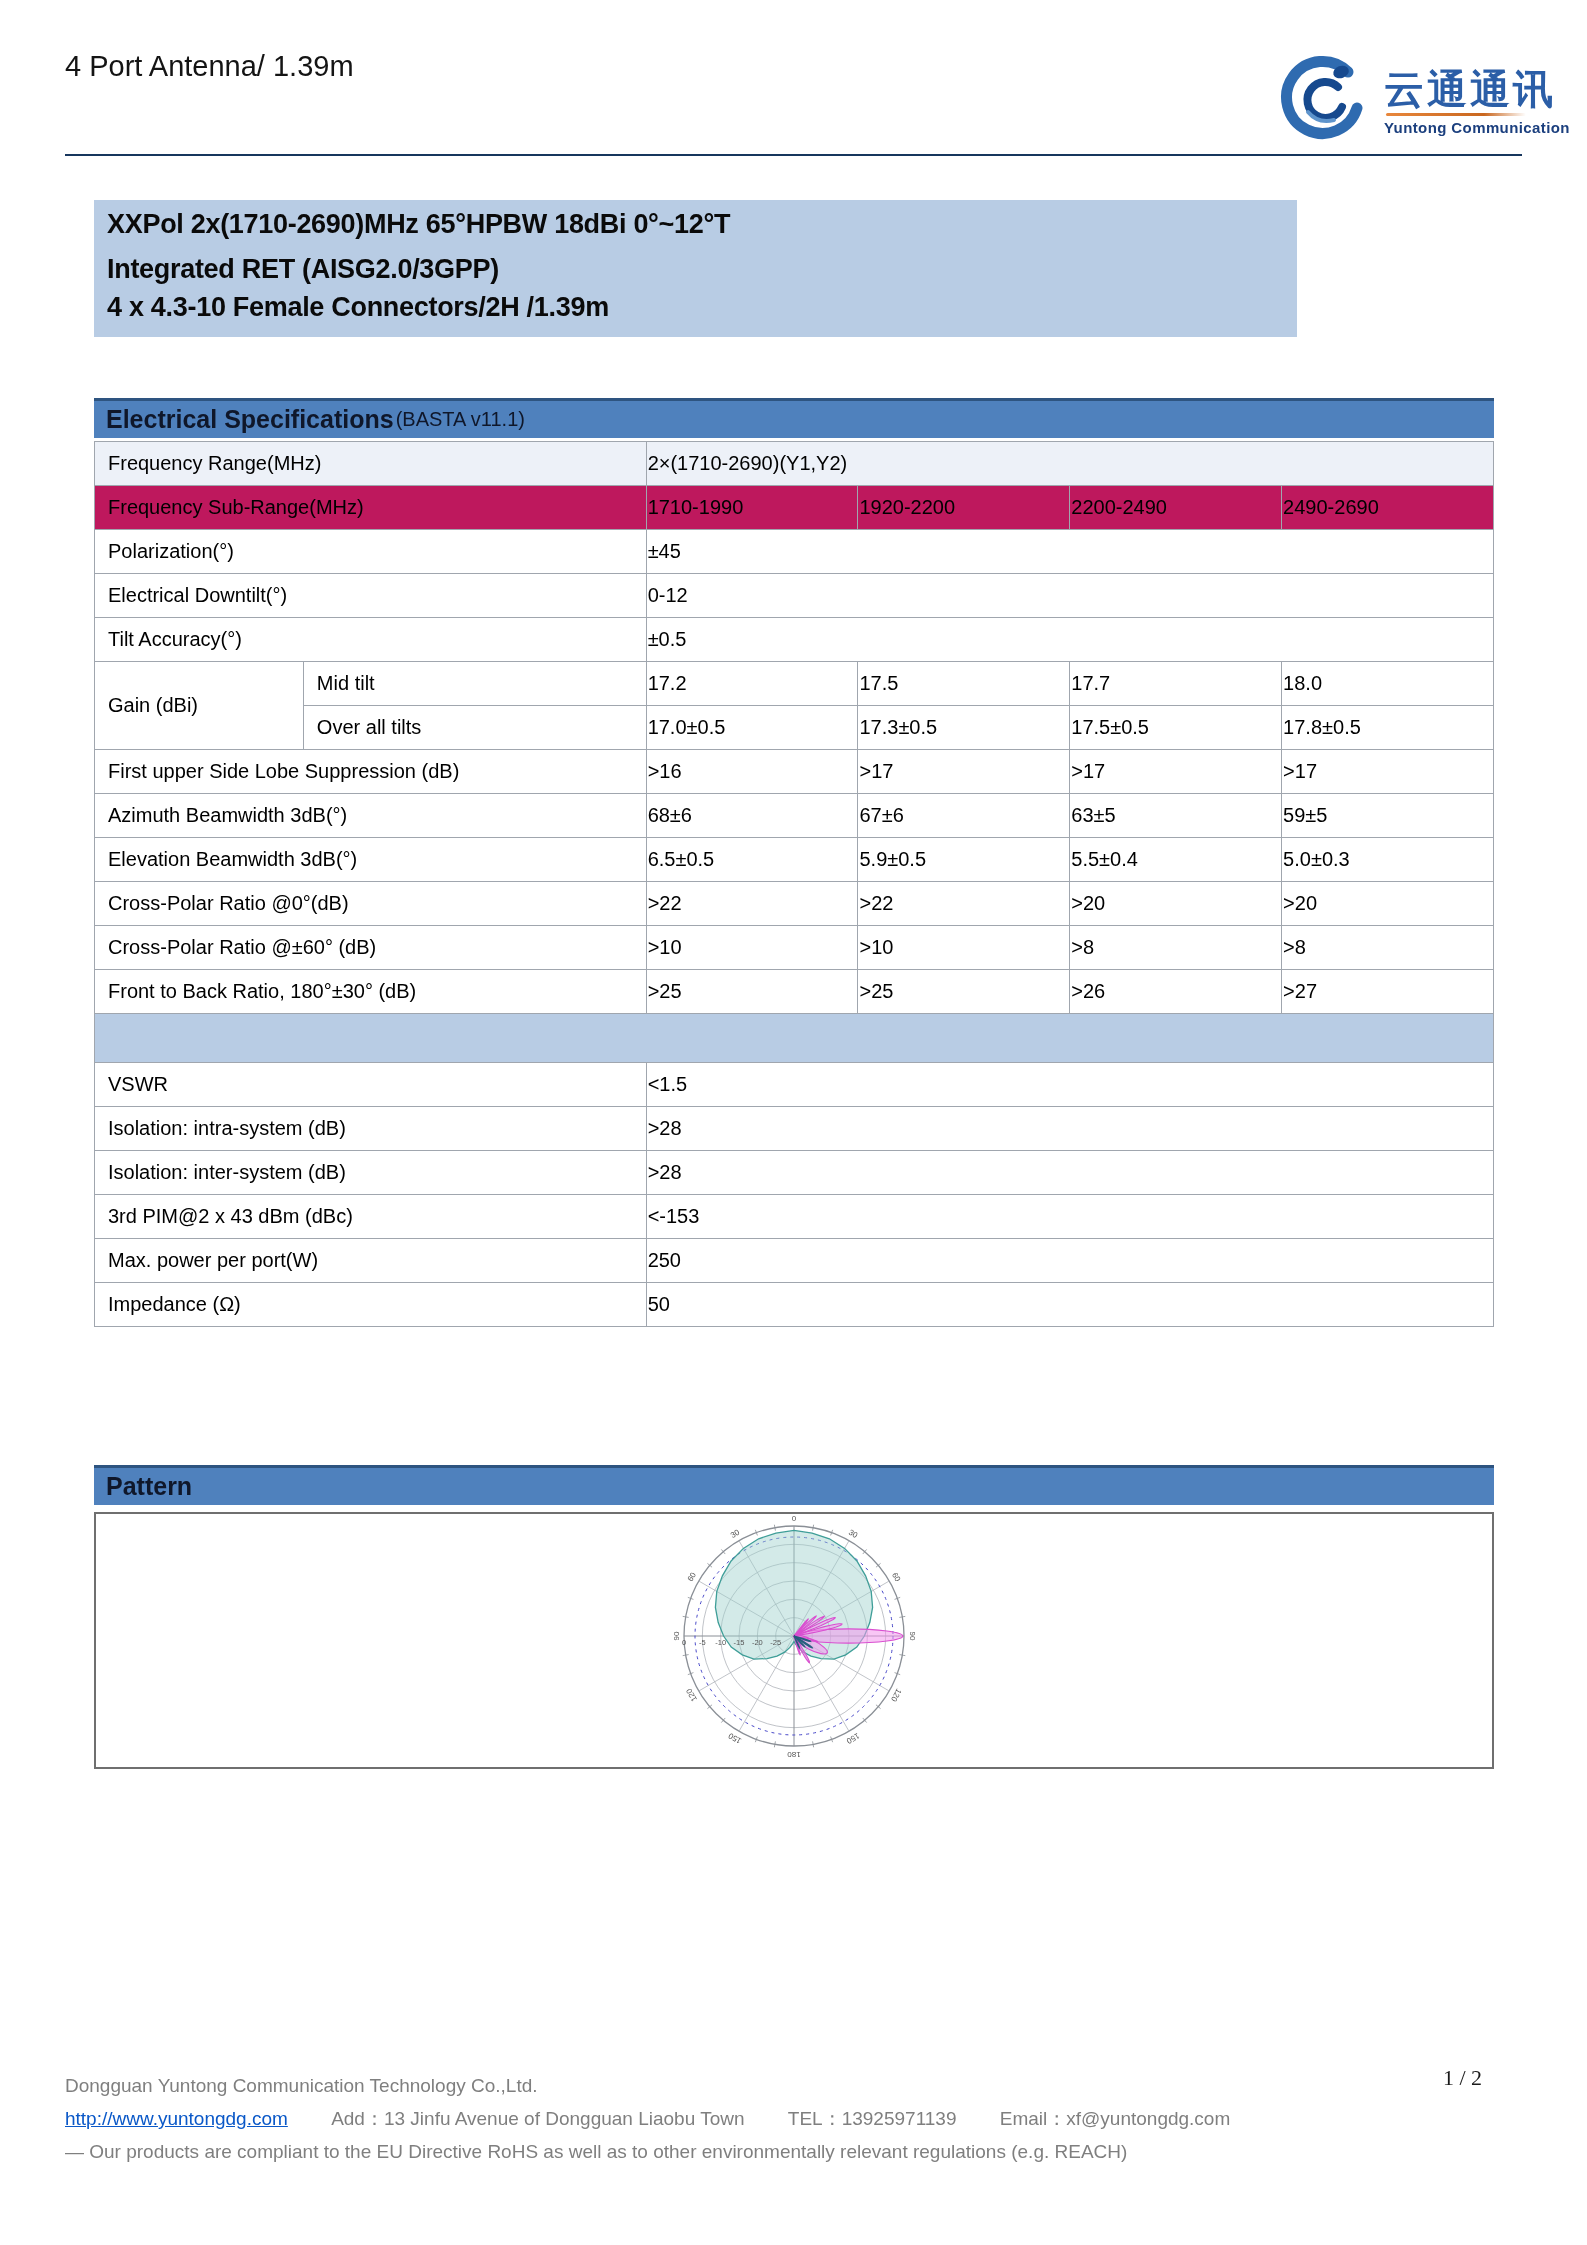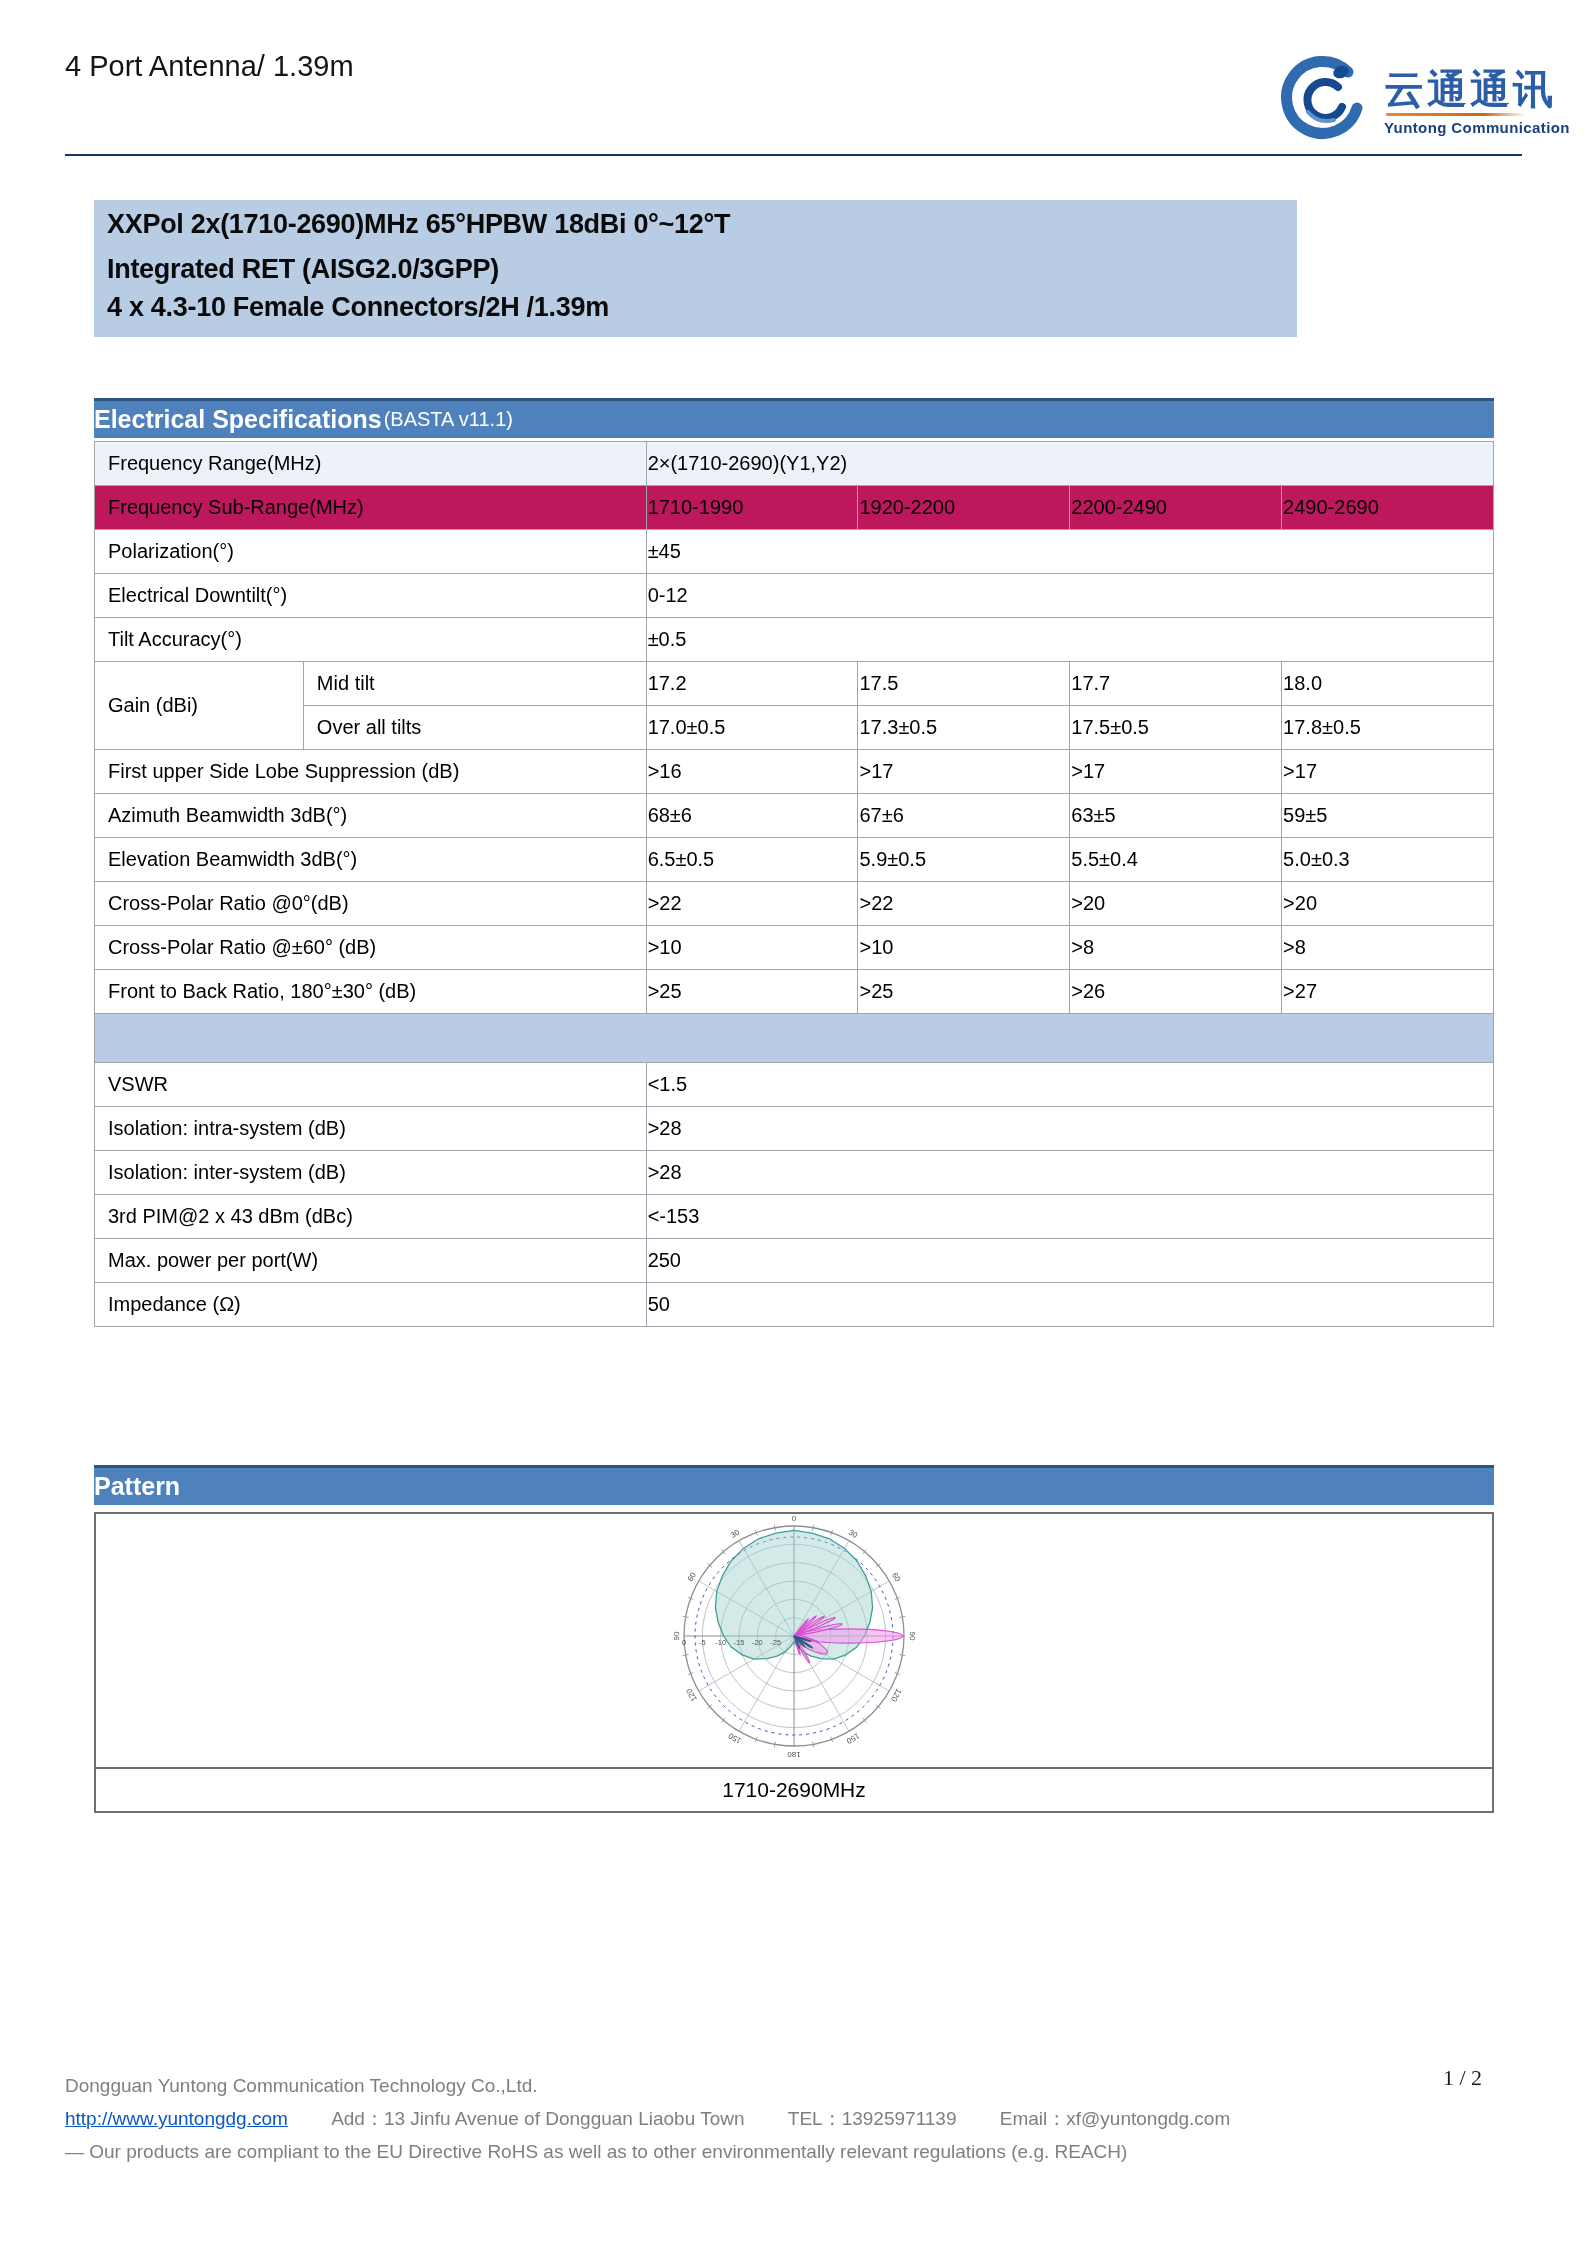--- a/index.html
+++ b/index.html
@@ -19,21 +19,21 @@
   
   .banner{position:absolute;left:94px;top:200px;width:1203px;height:137px;background:#b8cce4;
           box-sizing:border-box;padding:9px 0 0 13px;}
   .banner div{font-weight:bold;color:#0a0a0a;letter-spacing:-0.3px;}
   .banner .b1{font-size:27px;line-height:30px;}
   .banner .b2{font-size:27px;line-height:30px;margin-top:15px;}
   .banner .b3{font-size:27px;line-height:30px;margin-top:8px;}
   
   .section{position:absolute;left:94px;width:1400px;}
   .sec-bar{height:37px;background:#4f81bd;border-top:3px solid #2e5480;border-bottom:3px solid #ffffff;
-           color:#ffffff;display:flex;align-items:center;box-sizing:content-box;}
+           color:#0f172a;display:flex;align-items:center;padding-left:12px;box-sizing:content-box;}
   .sec-bar .t{font-size:25px;font-weight:bold;}
   .sec-bar .s{font-size:20px;margin-left:2px;}
   
   table.spec{width:100%;border-collapse:collapse;table-layout:fixed;}
   table.spec td{border:1px solid #a0a6ae;height:41px;font-size:20px;color:#000;
                 overflow:hidden;white-space:nowrap;}
   td.lbl{text-align:left;padding-left:13px;}
   td.val{text-align:left;margin-top:32px;}
   tr.tint1 td{background:#edf1f8;}
   tr.tint2 td{background:#be185d;}
@@ -298,21 +298,20 @@
             <text x="239" y="226.69099764656377" text-anchor="middle" font-size="8" fill="#555" transform="rotate(150 239 224.19099764656377)">150</text>
             <text x="180.00000000000003" y="242.5" text-anchor="middle" font-size="8" fill="#555" transform="rotate(180 180.00000000000003 240)">180</text>
             <text x="70" y="131" text-anchor="middle" font-size="7.5" fill="#555">0</text>
             <text x="88.33333333333333" y="131" text-anchor="middle" font-size="7.5" fill="#555">-5</text>
             <text x="106.66666666666667" y="131" text-anchor="middle" font-size="7.5" fill="#555">-10</text>
             <text x="125" y="131" text-anchor="middle" font-size="7.5" fill="#555">-15</text>
             <text x="143.33333333333334" y="131" text-anchor="middle" font-size="7.5" fill="#555">-20</text>
             <text x="161.66666666666666" y="131" text-anchor="middle" font-size="7.5" fill="#555">-25</text>
           </svg>
       </div>
-      <div class="caption-row">1710-2690MHz</div>
     </div>
   </div>
 
   <div class="footer">
     <div class="foot-row1">
       <span>Dongguan Yuntong Communication Technology Co.,Ltd.</span>
       <span class="page-num">1 / 2</span>
     </div>
     <div class="foot-row2">
       <a class="foot-link" href="#">http://www.yuntongdg.com</a>

